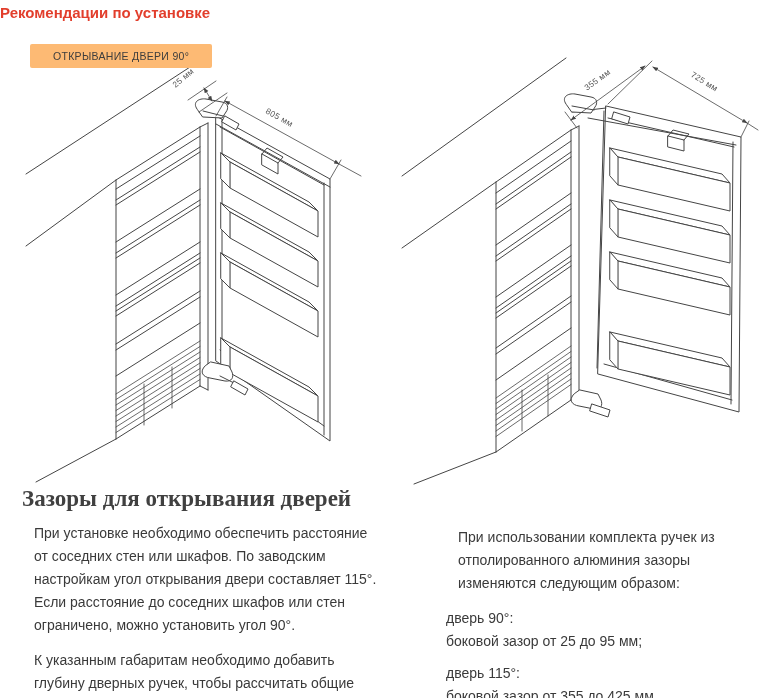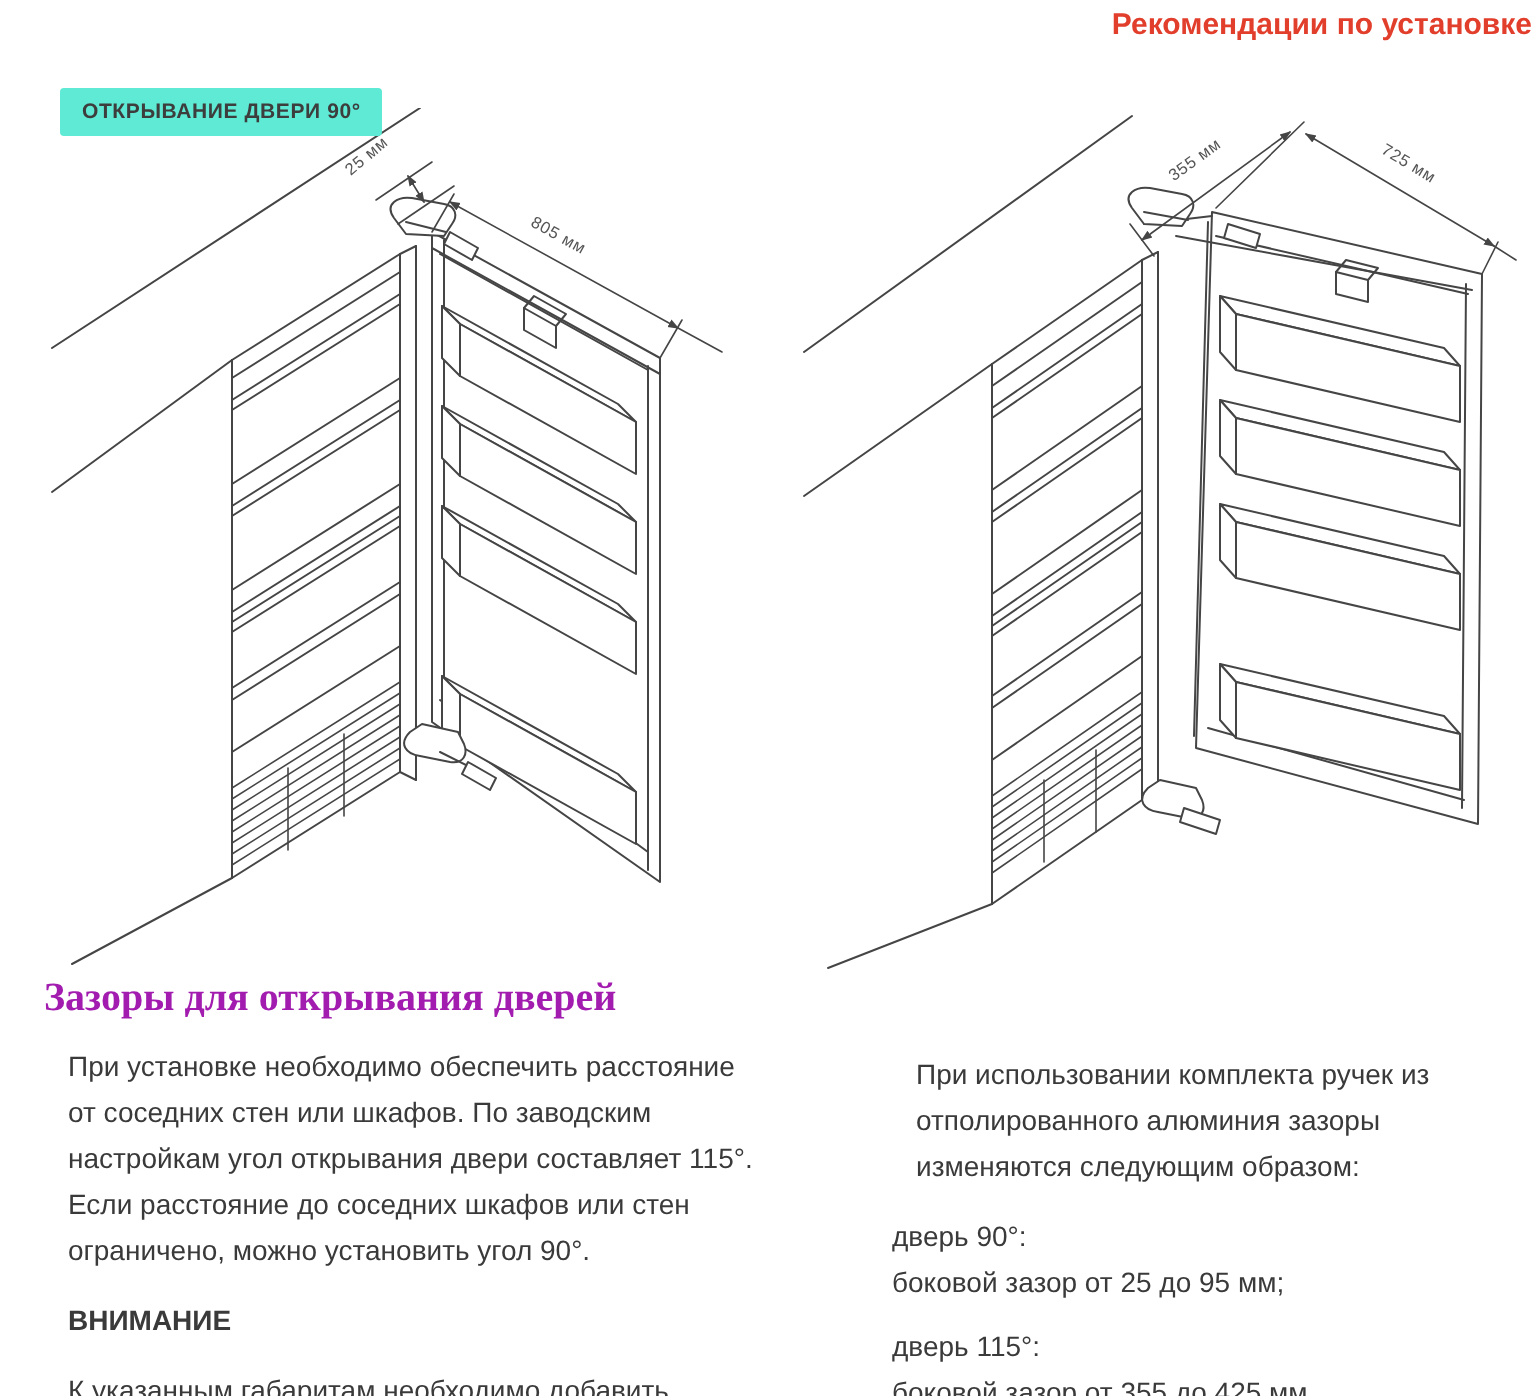--- a/index.html
+++ b/index.html
@@ -1,26 +1,26 @@
 <!DOCTYPE html>
 <html><head>
 <meta charset="utf-8">
 <style>
   html,body{margin:0;padding:0;background:#ffffff;}
   .page{position:relative;width:766px;height:698px;overflow:hidden;background:#ffffff;
         font-family:"Liberation Sans",sans-serif;}
-  .title{position:absolute;top:4px;left:0;width:100%;text-align:right;
+  .title{position:absolute;top:4px;left:0;width:100%;text-align:left;
          font-size:15px;font-weight:bold;color:#e23e2c;}
   .figure{position:absolute;}
-  .chip{position:absolute;background:#5eead4;color:#3d3d3d;font-size:10.5px;font-weight:bold;
-        letter-spacing:.3px;padding:6px 11px;border-radius:2px;white-space:nowrap;z-index:2;}
+  .chip{position:absolute;background:#fdba74;color:#3d3d3d;font-size:10.5px;font-weight:normal;
+        letter-spacing:.3px;padding:6px 23px;border-radius:2px;white-space:nowrap;z-index:2;}
   svg.diagram{position:absolute;left:0;top:14px;z-index:1;}
   svg.diagram text{font-size:8.3px;fill:#555555;letter-spacing:.4px;font-family:"Liberation Sans",sans-serif;}
   .col{position:absolute;color:#3a3a3a;font-size:14px;line-height:23px;}
-  .col h2{font-family:"Liberation Serif",serif;color:#a21caf;font-size:20px;line-height:22px;
+  .col h2{font-family:"Liberation Serif",serif;color:#404040;font-size:23px;line-height:22px;
           margin:0 0 7px 0;font-weight:bold;}
   .col p{margin:12px;}
   .warn-title{font-weight:bold;margin-top:9px;}
   .warn-text{margin-top:5px;}
   .hn-par{margin-bottom:2px;}
   .hn-item{margin-top:9px;}
 </style>
 </head>
 <body>
 
@@ -243,21 +243,20 @@
       </g>
 
       <text x="203" y="28" text-anchor="middle" transform="rotate(-36 203 28)">355 мм</text>
       <text x="307" y="30" text-anchor="middle" transform="rotate(31 307 30)">725 мм</text>
     </svg>
   </div>
 
   <div class="col" style="left:22px;top:488px;width:372px;">
     <h2>Зазоры для открывания дверей</h2>
     <p>При установке необходимо обеспечить расстояние от соседних стен или шкафов. По заводским настройкам угол открывания двери составляет 115°. Если расстояние до соседних шкафов или стен ограничено, можно установить угол 90°.</p>
-    <p class="warn-title">ВНИМАНИЕ</p>
     <p class="warn-text">К указанным габаритам необходимо добавить глубину дверных ручек, чтобы рассчитать общие зазоры от соседних шкафов или стен.</p>
   </div>
 
   <div class="col" style="left:446px;top:514px;width:322px;">
     <p class="hn-par">При использовании комплекта ручек из отполированного алюминия зазоры изменяются следующим образом:</p>
     <div class="hn-item">
       <div>дверь 90°:</div>
       <div>боковой зазор от 25 до 95 мм;</div>
     </div>
     <div class="hn-item">

